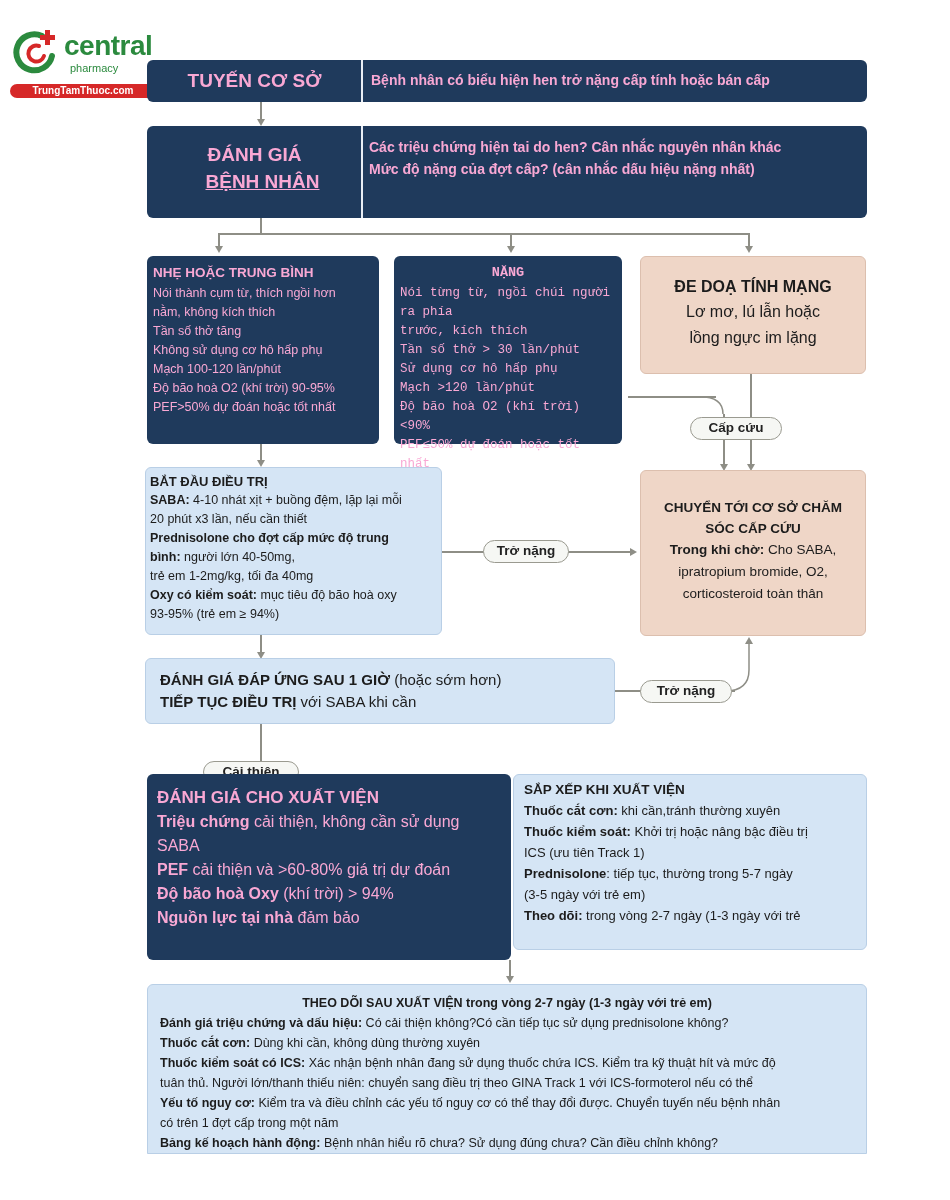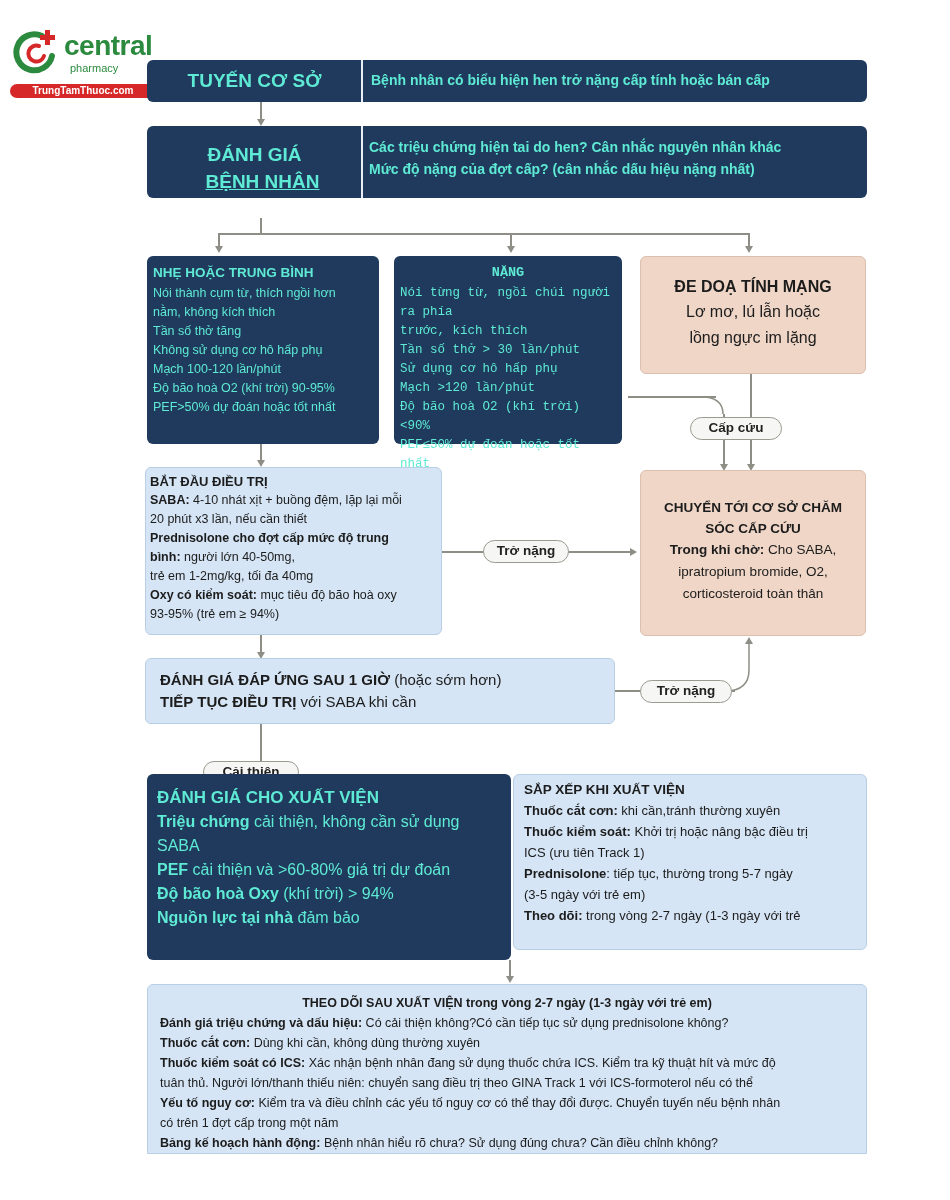--- a/index.html
+++ b/index.html
@@ -8,21 +8,21 @@
   .abs { position: absolute; }
 
   
   .logo { left: 8px; top: 24px; width: 150px; height: 78px; }
   .logo-mark { position: absolute; left: 4px; top: 4px; width: 46px; height: 46px; }
   .logo-word { position: absolute; left: 56px; top: 8px; font-size: 28px; font-weight: bold; color: #2b8a3e; letter-spacing: -0.5px; line-height: 28px; }
   .logo-sub { position: absolute; left: 62px; top: 38px; font-size: 11px; color: #2b8a3e; }
   .logo-url { position: absolute; left: 2px; top: 60px; width: 146px; height: 14px; border-radius: 7px; background: #d62828; color: #fff; font-size: 10px; font-weight: bold; text-align: center; line-height: 14px; }
 
   
-  .dark { background: #1f3a5c; color: #5eead4; border-radius: 6px; }
+  .dark { background: #1f3a5c; color: #f9a8d4; border-radius: 6px; }
   .light { background: #d5e5f5; color: #1c1c1c; border-radius: 6px; border: 1px solid #b9cfe6; }
   .peach { background: #efd6c7; color: #1c1c1c; border-radius: 6px; border: 1px solid #dcbfae; }
   .sep { position: absolute; top: 0; bottom: 0; width: 2px; background: #e9eef5; }
 
   .lbl-title { font-weight: bold; font-size: 19px; text-align: center; }
   .pill { position: absolute; background: #f6f7f4; border: 1.5px solid #9a9a90; border-radius: 12px; font-weight: bold; font-size: 13.5px; text-align: center; line-height: 20px; color: #222; }
 
   .line { position: absolute; background: #8e8e86; }
   .arrow-down { position: absolute; width: 0; height: 0; border-left: 4px solid transparent; border-right: 4px solid transparent; border-top: 7px solid #8e8e86; }
   .arrow-right { position: absolute; width: 0; height: 0; border-top: 4px solid transparent; border-bottom: 4px solid transparent; border-left: 7px solid #8e8e86; }
@@ -51,21 +51,21 @@
 
 <div class="abs dark" style="left:147px; top:60px; width:720px; height:42px;">
   <div class="abs lbl-title" style="left:0; top:10px; width:215px;">TUYẾN CƠ SỞ</div>
   <div class="sep" style="left:214px;"></div>
   <div class="abs b" style="left:224px; top:12px; font-size:14px;">Bệnh nhân có biểu hiện hen trở nặng cấp tính hoặc bán cấp</div>
 </div>
 
 <div class="line" style="left:260px; top:102px; width:1.5px; height:20px;"></div>
 <div class="arrow-down" style="left:257px; top:119px;"></div>
 
-<div class="abs dark" style="left:147px; top:126px; width:720px; height:72px;">
+<div class="abs dark" style="left:147px; top:126px; width:720px; height:92px;">
   <div class="abs lbl-title" style="left:0; top:18px; width:215px;">ĐÁNH GIÁ</div>
   <div class="abs lbl-title uline" style="left:8px; top:45px; width:215px;">BỆNH NHÂN</div>
   <div class="sep" style="left:214px;"></div>
   <div class="abs b" style="left:222px; top:10px; font-size:14px; line-height:22px;">
     <div>Các triệu chứng hiện tai do hen? Cân nhắc nguyên nhân khác</div>
     <div>Mức độ nặng của đợt cấp? (cân nhắc dấu hiệu nặng nhất)</div>
   </div>
 </div>
 
 <div class="line" style="left:260px; top:218px; width:1.5px; height:16px;"></div>

